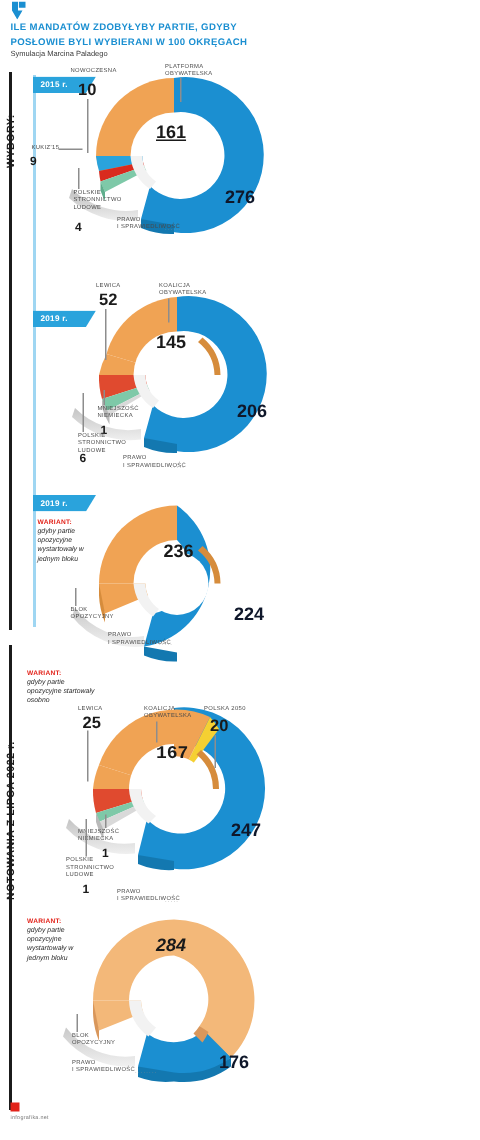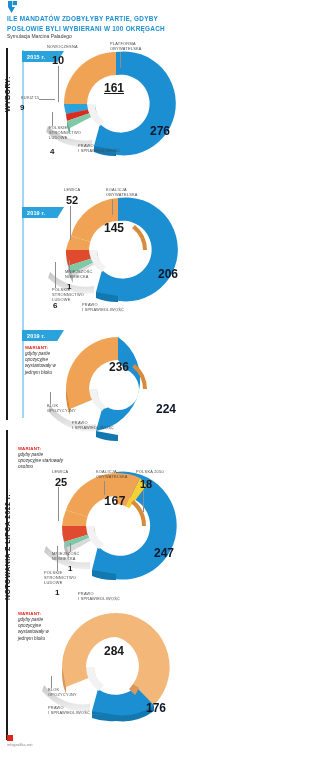--- a/index.html
+++ b/index.html
@@ -325,21 +325,21 @@
       <path d="M80 54 m-30,0 a30 30 0 0 1 30,-30 L80 54 Z" fill="#ffffff"></path>
       <circle cx="80" cy="54" r="22" fill="#ffffff"></circle>
       <path d="M58 54 A22 22 0 0 0 68 72 L63 77 A30 30 0 0 1 50 54 Z" fill="#f2f2f2"></path>
       <path d="M95 31 A30 30 0 0 1 106 54 L110 54 A34 34 0 0 0 98 28 Z" fill="#d68c3c"></path>
     </svg>
   </div>
 
   <div class="val big dark" style="left:104px; top:496px;font-family:Liberation Mono, monospace;">167</div>
   <div class="val big white" style="left:154px; top:547px;">247</div>
   <div class="val mid dark" style="left:55px; top:477px;">25</div>
-  <div class="val mid dark" style="left:140px; top:479px;">18</div>
+  <div class="val mid dark" style="left:140px; top:479px;">20</div>
   <div class="val small dark" style="left:68px; top:565px;">1</div>
   <div class="val small dark" style="left:55px; top:589px;">1</div>
 
   <div class="cap" style="left:52px; top:470px;">LEWICA</div>
   <div class="lead v" style="left:58px; top:487px; height:34px;"></div>
   <div class="cap" style="left:96px; top:470px;">KOALICJA
 OBYWATELSKA</div>
   <div class="lead v" style="left:104px; top:481px; height:14px;"></div>
   <div class="cap" style="left:136px; top:470px;">POLSKA 2050</div>
   <div class="lead v" style="left:143px; top:490px; height:22px;"></div>
@@ -377,21 +377,21 @@
       <path d="M82 54 L28 54 A54 54 0 0 1 82 0 A54 54 0 0 1 120 92 L99 71 A30 30 0 0 0 82 24 Z" fill="#f3b879"></path>
       <path d="M82 54 L32 74 A54 54 0 0 1 28 54 Z" fill="#f3b879"></path>
       <path d="M32 74 L32 81 A54 54 0 0 1 28 62 L28 54 Z" fill="#d9975b"></path>
       <path d="M82 54 m-30,0 a30 30 0 0 1 30,-30 L82 54 Z" fill="#ffffff"></path>
       <circle cx="82" cy="54" r="22" fill="#ffffff"></circle>
       <path d="M60 54 A22 22 0 0 0 70 72 L65 78 A30 30 0 0 1 52 54 Z" fill="#f2f2f2"></path>
       <path d="M99 71 A30 30 0 0 1 95 76 L101 82 A36 36 0 0 0 105 75 Z" fill="#d9975b"></path>
     </svg>
   </div>
 
-  <div class="val big dark" style="left:104px; top:645px;">284</div>
+  <div class="val big dark" style="left:104px; top:624px;font-style:italic;">284</div>
   <div class="val big white" style="left:146px; top:702px;text-align:right;">176</div>
 
   <div class="cap" style="left:48px; top:688px;">BLOK
 OPOZYCYJNY</div>
   <div class="lead v" style="left:51px; top:676px; height:12px;"></div>
   <div class="cap" style="left:48px; top:706px;">PRAWO
 I SPRAWIEDLIWOŚĆ</div>
   <div class="dots" style="left:90px; top:711px;">........</div>
 
   <div class="foot-logo"></div>

